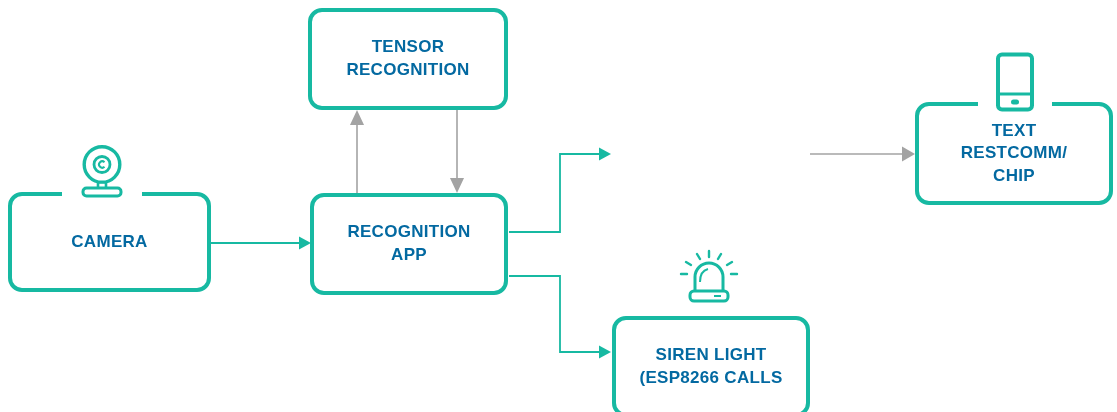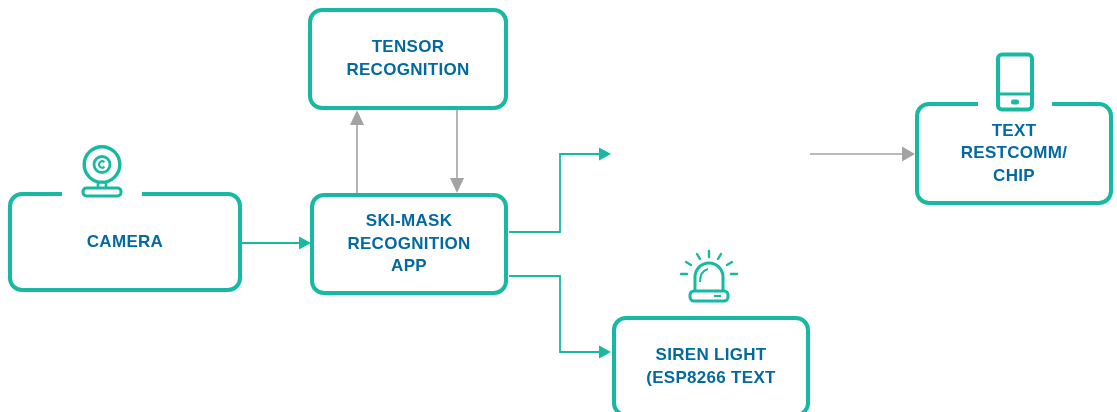--- a/index.html
+++ b/index.html
@@ -42,21 +42,21 @@
     position: absolute;
     background: #ffffff;
     display: flex;
     align-items: flex-end;
     justify-content: center;
     z-index: 2;
   }
   .icon-mask svg { display: block; }
 
   
-  .node-camera   { left: 8px;   top: 192px; width: 234px; height: 100px; }
+  .node-camera   { left: 8px;   top: 192px; width: 203px; height: 100px; }
   .node-tensor   { left: 308px; top: 8px;   width: 200px; height: 102px; }
   .node-skimask  { left: 310px; top: 193px; width: 198px; height: 102px; }
   .node-restcomm { left: 612px; top: 100px; width: 198px; height: 105px; }
   .node-messages { left: 915px; top: 102px; width: 198px; height: 103px; }
   .node-siren    { left: 612px; top: 316px; width: 198px; height: 101px; }
 
   
   .mask-camera   { left: 62px;  top: 142px; width: 80px; height: 56px; }
   .mask-messages { left: 978px; top: 52px;  width: 74px; height: 60px; }
   .mask-siren    { left: 674px; top: 249px; width: 70px; height: 58px; }
@@ -102,35 +102,34 @@
   <div class="node node-camera">
     <span class="line">CAMERA</span>
   </div>
 
   <div class="node node-tensor">
     <span class="line">TENSOR</span>
     <span class="line">RECOGNITION</span>
   </div>
 
   <div class="node node-skimask">
-    <span class="line">SKI-MASK</span>
     <span class="line">RECOGNITION</span>
     <span class="line">APP</span>
   </div>
 
 
   <div class="node node-messages">
     <span class="line">TEXT</span>
     <span class="line">RESTCOMM/</span>
     <span class="line">CHIP</span>
   </div>
 
   <div class="node node-siren">
     <span class="line">SIREN LIGHT</span>
-    <span class="line">(ESP8266 TEXT</span>
+    <span class="line">(ESP8266 CALLS</span>
   </div>
 
   <div class="icon-mask mask-camera">
     <svg width="78" height="54" viewBox="0 0 78 54" xmlns="http://www.w3.org/2000/svg">
       <circle cx="39" cy="20.5" r="17.8" fill="#ffffff" stroke="#17b9a2" stroke-width="3.4"></circle>
       <circle cx="39" cy="20.5" r="8" fill="none" stroke="#17b9a2" stroke-width="2.8"></circle>
       <path d="M 41.5 18.2 A 3.2 3.2 0 1 0 41.5 22.8" fill="none" stroke="#17b9a2" stroke-width="2"></path>
       <rect x="35" y="38.5" width="8" height="6" fill="#ffffff" stroke="#17b9a2" stroke-width="2.6"></rect>
       <rect x="20" y="44" width="38" height="8" rx="3.5" fill="#ffffff" stroke="#17b9a2" stroke-width="3"></rect>
     </svg>

